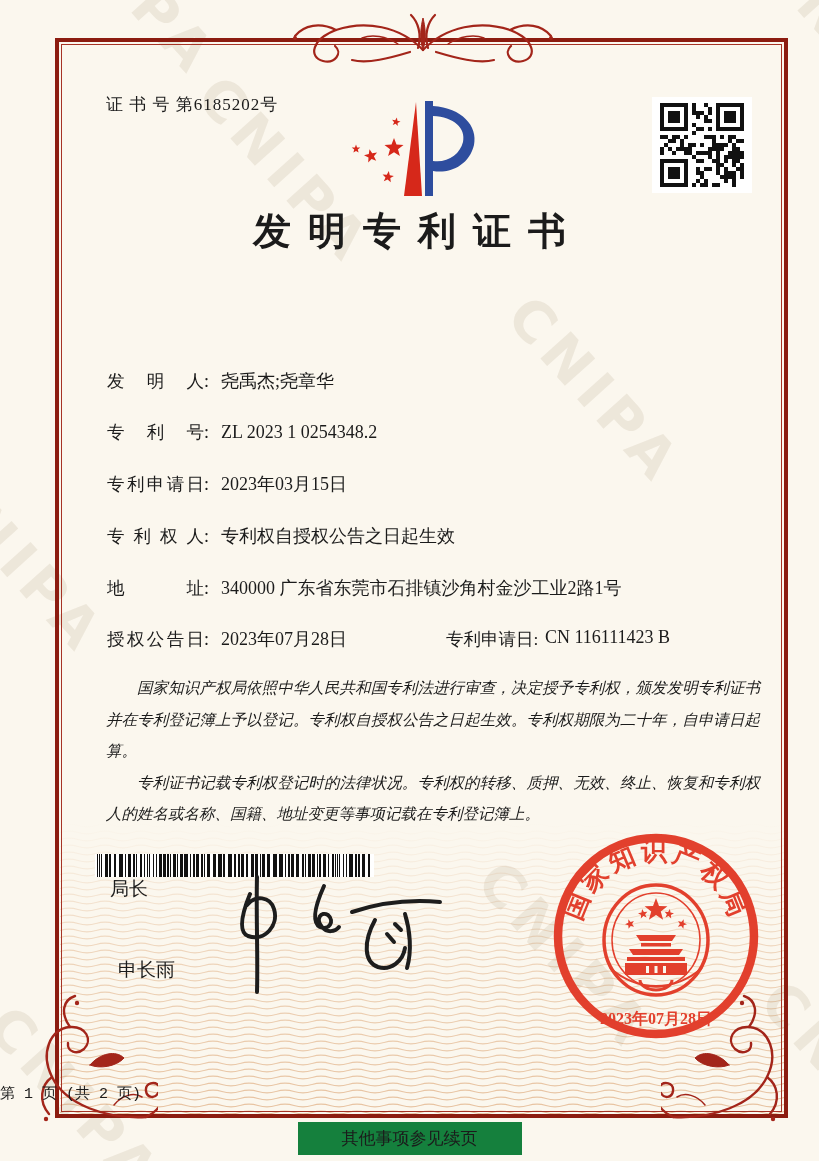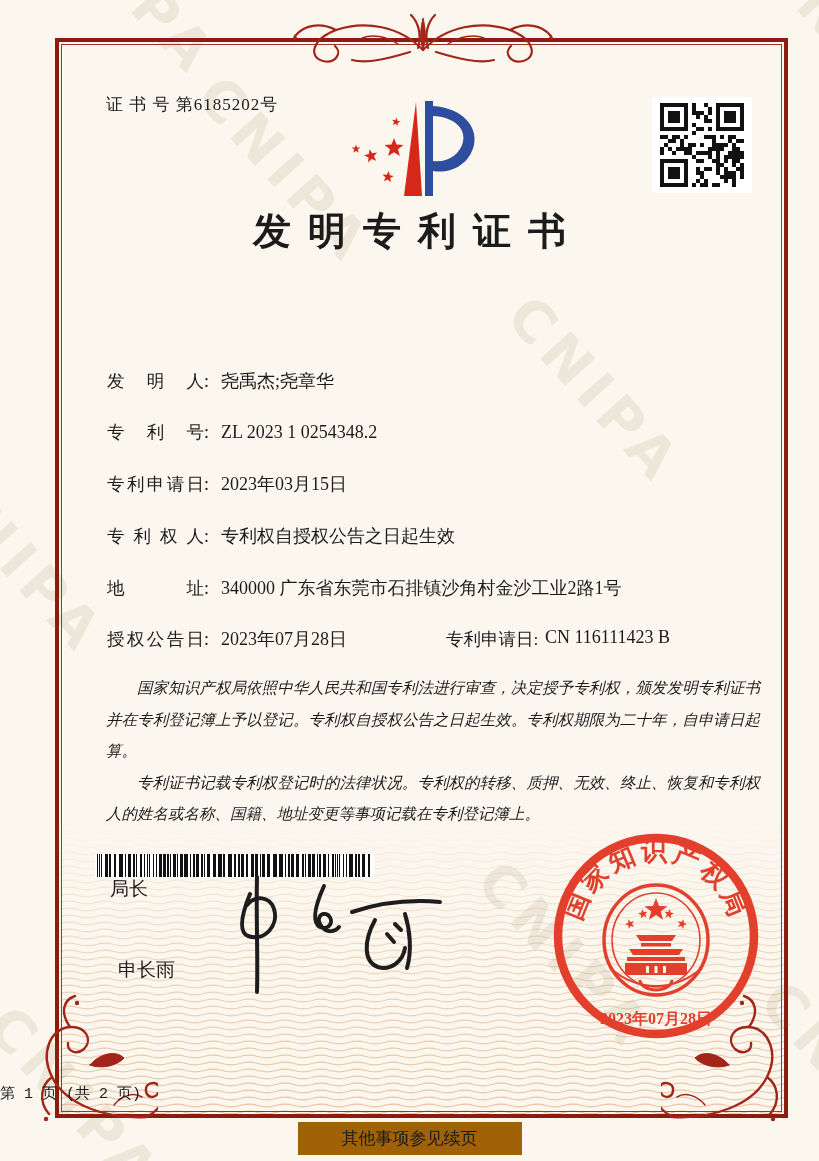--- a/index.html
+++ b/index.html
@@ -27,21 +27,21 @@
   .fval2{position:absolute;left:438px;}
   .paras{position:absolute;left:106px;top:672px;width:654px;font-size:15.5px;line-height:31.5px;
          text-align:justify;z-index:4;}
   .paras p{margin:0;text-indent:2em;font-style:italic;}
   .barcode-wrap{position:absolute;left:95px;top:854px;width:279px;height:23px;background:#ffffff;z-index:4;}
   .signer{position:absolute;left:110px;font-size:19px;z-index:4;
           font-family:"Liberation Sans","DejaVu Sans",sans-serif;}
   .sig-svg{position:absolute;left:212px;top:874px;z-index:4;}
   .seal{position:absolute;left:548px;top:828px;z-index:5;opacity:0.96;}
   .page-foot{position:absolute;left:0;right:0;top:1084px;font-size:15px;z-index:4;font-family:Liberation Mono, monospace;}
-  .cont-note{position:absolute;left:50%;transform:translateX(-50%);top:1122px;background:#a16207;
+  .cont-note{position:absolute;left:50%;transform:translateX(-50%);top:1122px;background:#15803d;
              padding:5px 44px;font-size:17px;white-space:nowrap;z-index:4;}
 </style>
 </head>
 <body>
 
 <div class="page">
 
   <svg class="waves" width="726" height="294">
     <defs>
       <pattern id="wv" width="36" height="7" patternUnits="userSpaceOnUse">

